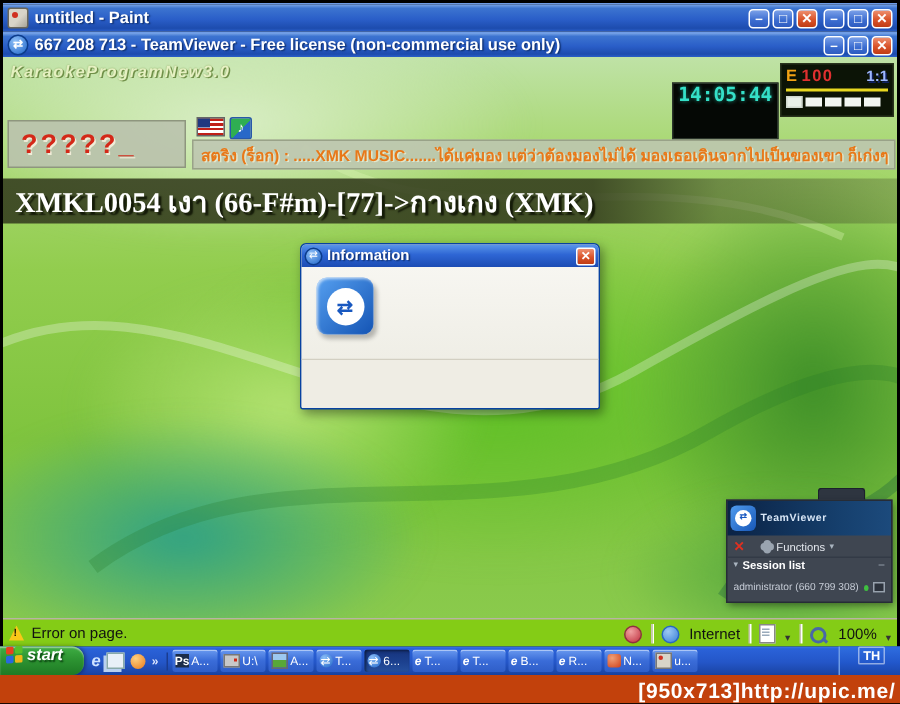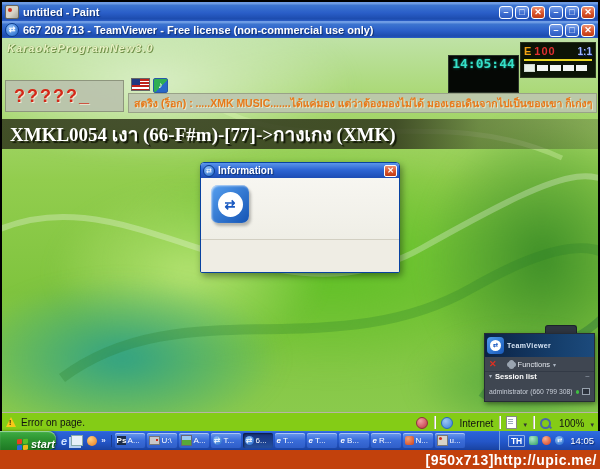--- a/index.html
+++ b/index.html
@@ -131,23 +131,23 @@
     background:radial-gradient(circle at 35% 30%,#9cc8f4,#3a80d8);}
   .page-ico{width:9px;height:11px;background:#fff;border:1px solid #888;position:relative;}
   .page-ico i{position:absolute;left:1px;top:2px;width:5px;height:1px;background:#9ab;box-shadow:0 2px 0 #9ab,0 4px 0 #9ab;}
   .mag{width:7px;height:7px;border:2px solid #4868a8;border-radius:50%;position:relative;margin-right:2px;}
   .mag i{position:absolute;left:6px;top:6px;width:4px;height:2px;background:#4868a8;transform:rotate(45deg);}
   .caret{font-size:7px;color:#333;}
   
   #taskbar{position:absolute;left:0;top:431px;width:600px;height:19px;
     background:linear-gradient(180deg,#3a77e8 0%,#2a62d8 8%,#2456c8 55%,#1b46a8 92%,#1640a0 100%);
     display:flex;align-items:center;}
-  #startbtn{height:19px;width:56px;border-radius:0 8px 8px 0;display:flex;align-items:flex-end;gap:3px;
+  #startbtn{height:19px;width:56px;border-radius:0 8px 8px 0;display:flex;align-items:flex-start;gap:3px;
     background:linear-gradient(180deg,#3fae44 0%,#2d9432 45%,#1e7a24 100%);
-    box-shadow:inset 0 1px 1px rgba(255,255,255,.5),1px 0 3px rgba(0,0,0,.4);padding:0 6px 0 17px;box-sizing:border-box;}
+    box-shadow:inset 0 1px 1px rgba(255,255,255,.5),1px 0 3px rgba(0,0,0,.4);padding:0 6px 0 4px;box-sizing:border-box;}
   #startbtn .flag{width:11px;height:11px;display:grid;grid-template-columns:5px 5px;grid-template-rows:5px 5px;gap:1px;transform:skewY(-4deg);}
   #startbtn .flag i{border-radius:1px;}
   .fr{background:#e84020;} .fg{background:#58c028;} .fb{background:#2868e0;} .fy{background:#f0b818;}
   #startbtn span{color:#fff;font-weight:bold;font-style:italic;font-size:11px;text-shadow:1px 1px 1px #0c4812;}
   #quicklaunch{display:flex;align-items:center;gap:4px;padding:0 5px;border-right:1px solid #1a3c90;}
   .ql-e{color:#fff;font-weight:bold;font-style:italic;font-size:11px;color:#cfe2ff;}
   .ql-desk{width:10px;height:9px;background:#e8f0f8;border:1px solid #8aa;box-shadow:-2px 2px 0 #b8d0f0;}
   .ql-orange{width:10px;height:10px;border-radius:50%;background:radial-gradient(circle at 35% 30%,#ffd080,#e87818);}
   .ql-more{color:#dfe8ff;font-size:8px;font-weight:bold;}
   #taskbtns{display:flex;align-items:center;gap:2px;padding:0 3px;flex:1;overflow:hidden;}
@@ -161,21 +161,21 @@
   .ti-drive{width:9px;height:7px;background:#c8c8c8;border:1px solid #777;position:relative;}
   .ti-drive i{position:absolute;right:1px;top:2px;width:2px;height:2px;background:#d02818;}
   .ti-img{width:9px;height:9px;background:linear-gradient(180deg,#9cc8f0 45%,#58a838 45%);border:1px solid #667;}
   .ti-tv{width:9px;height:9px;border-radius:50%;background:radial-gradient(circle at 35% 30%,#8ec0f8,#1f64c8);
     color:#fff;font-size:6px;line-height:9px;text-align:center;}
   .ti-ie{color:#cfe2ff;font-weight:bold;font-style:italic;font-size:10px;line-height:9px;}
   .ti-red{width:9px;height:9px;border-radius:2px;background:radial-gradient(circle at 35% 30%,#f0a078,#d04018);}
   .ti-paint{width:9px;height:9px;background:#d8d4c8;border:1px solid #777;position:relative;}
   .ti-paint i{position:absolute;left:1px;top:1px;width:3px;height:3px;background:#d03020;border-radius:50%;}
   #tray{display:flex;align-items:center;gap:4px;height:19px;padding:0 6px 0 8px;
-    background:linear-gradient(180deg,#2f6ee0 0%,#2258cc 55%,#1a46aa 100%);border-left:1px solid #6f9ce6;}
+    background:linear-gradient(180deg,#2f6ee0 0%,#2258cc 55%,#1a46aa 100%);border-left:1px solid #6f9ce6;flex-direction:column;}
   #tray .lang{color:#fff;font-size:8.5px;font-weight:bold;border:1px solid rgba(255,255,255,.5);padding:0 2px;border-radius:1px;}
   .tr-green{width:9px;height:9px;border-radius:2px;background:radial-gradient(circle at 35% 30%,#a8e8c8,#2f9e64);}
   .tr-red{width:9px;height:9px;border-radius:50%;background:radial-gradient(circle at 35% 30%,#f8b090,#d83818);}
   .tr-tv{width:9px;height:9px;border-radius:50%;background:radial-gradient(circle at 35% 30%,#8ec0f8,#1f64c8);
     color:#fff;font-size:6px;line-height:9px;text-align:center;}
   #tray .time{color:#fff;font-size:9.5px;margin-left:2px;text-shadow:1px 1px 1px #0c2a6e;}
   
   #bottom-strip{position:absolute;left:0;top:450px;width:600px;height:19px;background:#c2410c;
     display:flex;align-items:center;justify-content:flex-end;}
   #bottom-strip span{color:#fff;font-weight:bold;font-size:14px;margin-right:3px;letter-spacing:.5px;}

